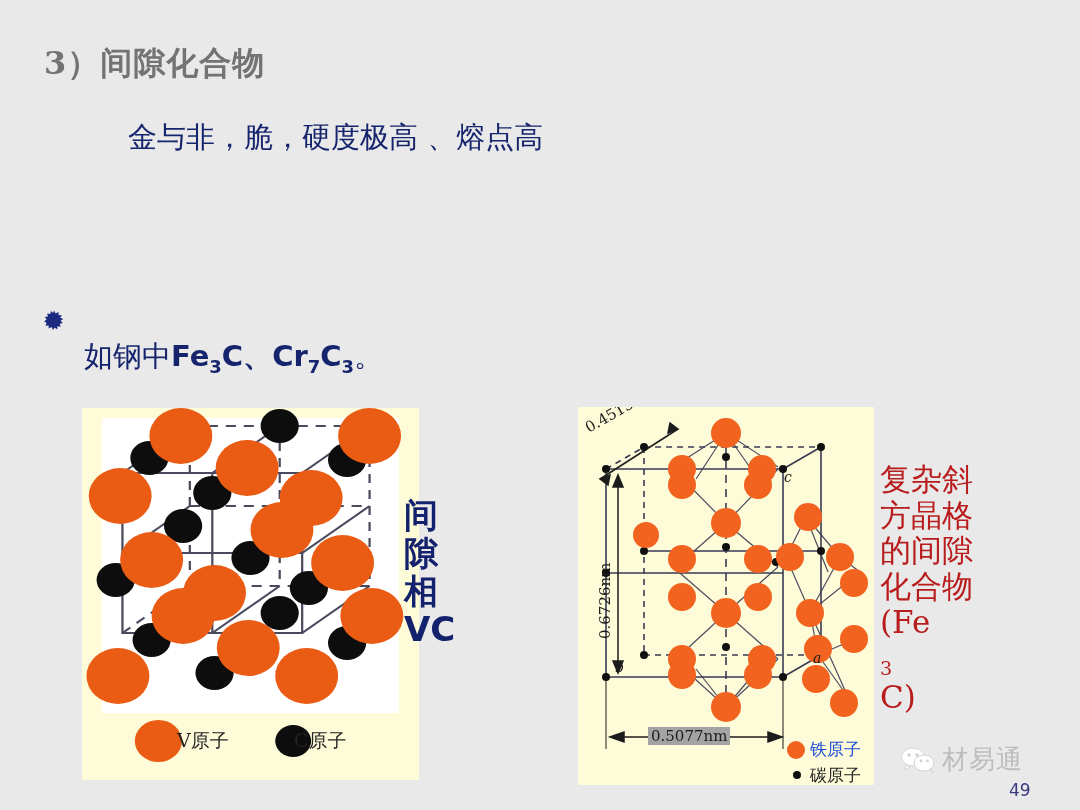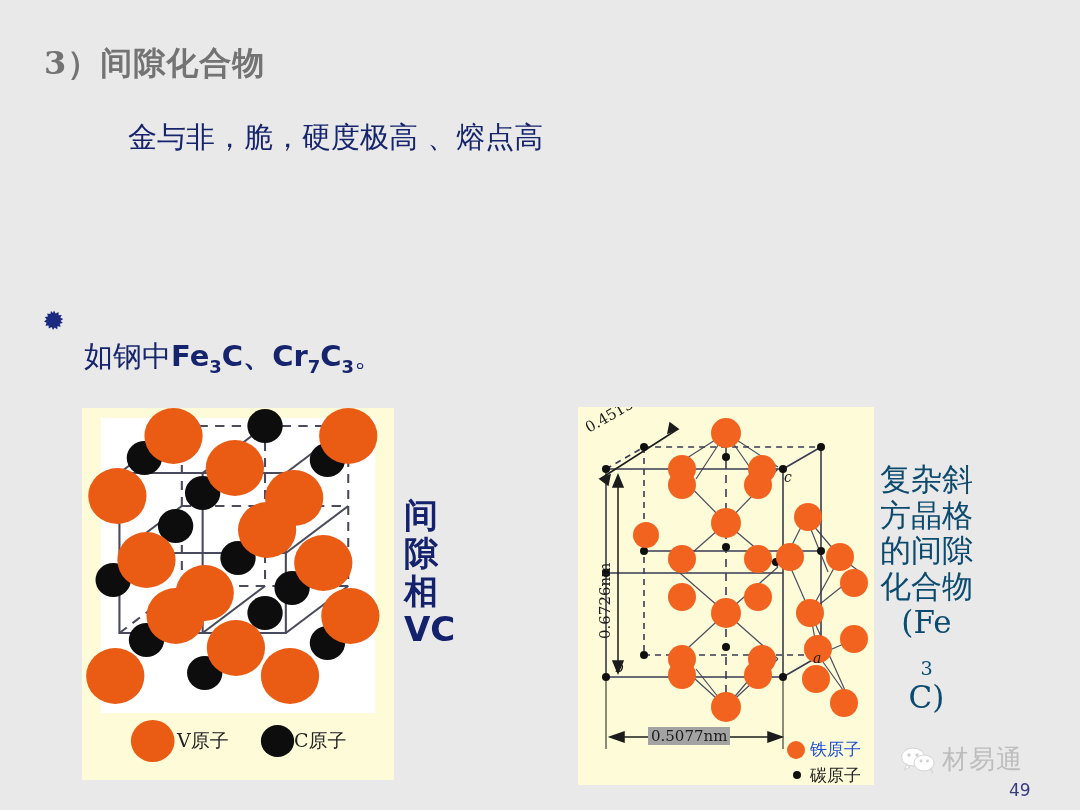--- a/index.html
+++ b/index.html
@@ -38,40 +38,39 @@
   .bullet-text{
     display:block;margin-left:40px;
     font-family:"DejaVu Serif","Liberation Serif",serif;
     font-size:29px;line-height:1.30;color:#16246e;
   }
   .bullet-text .sans{font-family:"DejaVu Sans","Liberation Sans",sans-serif;font-weight:bold;}
   .bullet-text sub{font-size:0.62em;}
 
   
   .figure{position:absolute;background:#fdfbd8;overflow:hidden;}
-  .fig-left{left:82px;top:408px;width:312px;height:372px;}
+  .fig-left{left:82px;top:408px;width:337px;height:372px;}
   .fig-right{left:578px;top:407px;width:296px;height:378px;}
 
   .fig-canvas{position:absolute;inset:0;}
   .fig-canvas svg{display:block;width:100%;height:100%;}
 
   
   .cap-vertical{
     position:absolute;left:404px;top:496px;
     font-family:"DejaVu Sans","Liberation Sans",sans-serif;
     font-size:34px;font-weight:bold;color:#14226e;
     line-height:1.12;text-align:left;
   }
   .cap-vertical span{display:block;}
   .cap-right{
     position:absolute;left:880px;top:462px;
     font-family:"DejaVu Serif","Liberation Serif",serif;
-    font-size:31px;color:#0c4a6e;line-height:1.15;
+    font-size:31px;color:#b91c1c;line-height:1.15;
     white-space:nowrap;
-    text-align:center;
   }
   .cap-right span{display:block;}
   .cap-right sub{font-size:0.62em;}
 
   
   .watermark{
     position:absolute;left:900px;top:742px;
     display:flex;align-items:center;gap:6px;
     color:#b9b9b9;
   }

